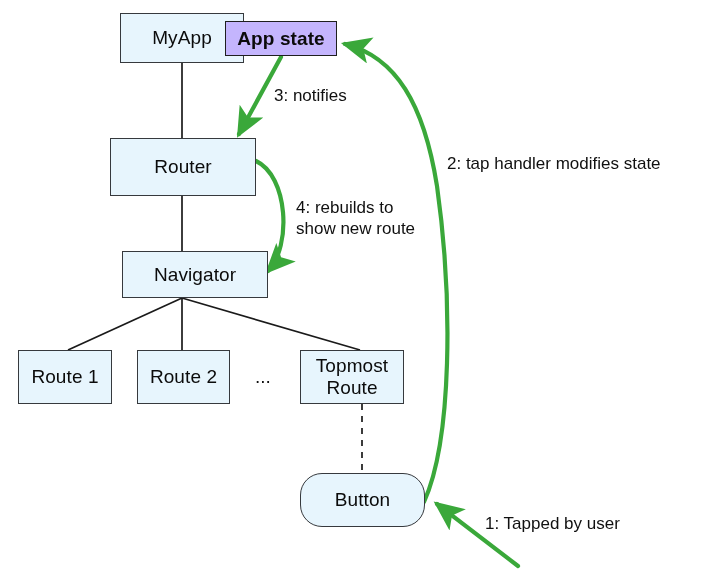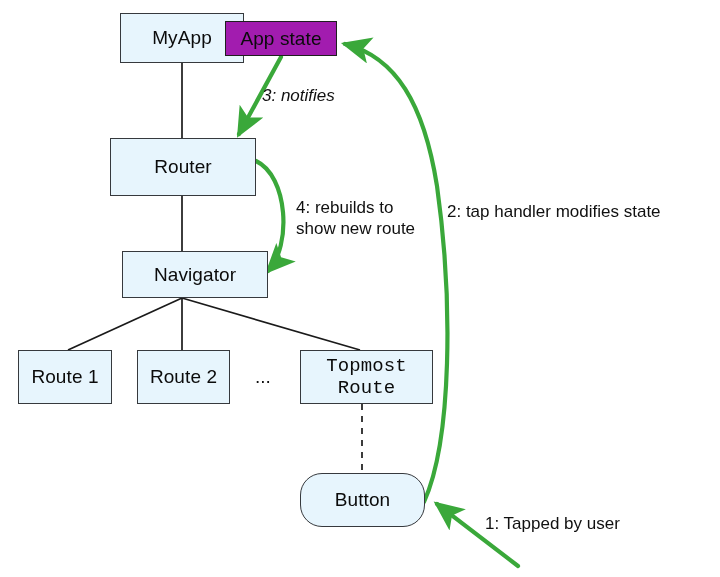--- a/index.html
+++ b/index.html
@@ -35,23 +35,24 @@
     text-align: center;
     border: 1.6px solid #36393d;
     background: #e7f5fd;
     color: #0b0b0b;
     font-size: 19px;
     line-height: 22px;
     letter-spacing: 0.1px;
     z-index: 3;
   }
   .node.accent {
-    background: #a21caf;
+    background: #c4b5fd;
     border-color: #1f1f1f;
     z-index: 4;
+    font-weight: bold;
   }
   .edge-label {
     position: absolute;
     color: #101010;
     font-size: 17px;
     line-height: 21px;
     white-space: pre-line;
     z-index: 5;
   }
   .ellipsis {
@@ -114,31 +115,31 @@
   <div class="node" style="left:18px; top:350px; width:94px; height:54px;text-align:center;">
     <span>Route 1</span>
   </div>
 
   <div class="node" style="left:137px; top:350px; width:93px; height:54px;">
     <span>Route 2</span>
   </div>
 
   <div class="ellipsis" style="left:255px; top:366px;">...</div>
 
-  <div class="node" style="left:300px; top:350px; width:133px; height:54px;font-family:Liberation Mono, monospace;">
+  <div class="node" style="left:300px; top:350px; width:104px; height:54px;">
     <span style="white-space:pre-line;">Topmost
 Route</span>
   </div>
 
   <div class="node" style="left:300px; top:473px; width:125px; height:54px;border-radius:22px;">
     <span>Button</span>
   </div>
 
-  <div class="edge-label" style="left:262px; top:85px;font-style:italic;">3: notifies</div>
+  <div class="edge-label" style="left:274px; top:85px;">3: notifies</div>
 
-  <div class="edge-label" style="left:447px; top:153px;margin-top:48px;">2: tap handler modifies state</div>
+  <div class="edge-label" style="left:447px; top:153px;">2: tap handler modifies state</div>
 
   <div class="edge-label" style="left:296px; top:197px;">4: rebuilds to
 show new route</div>
 
   <div class="edge-label" style="left:485px; top:513px;text-align:right;">1: Tapped by user</div>
 
 </div>
 
 </body></html>

